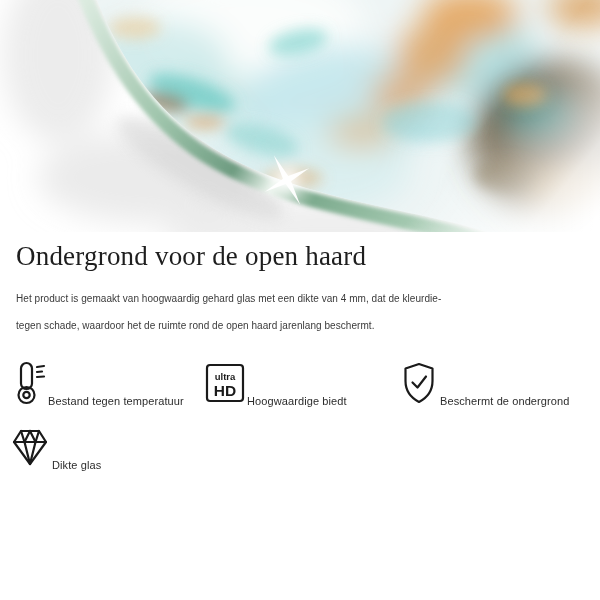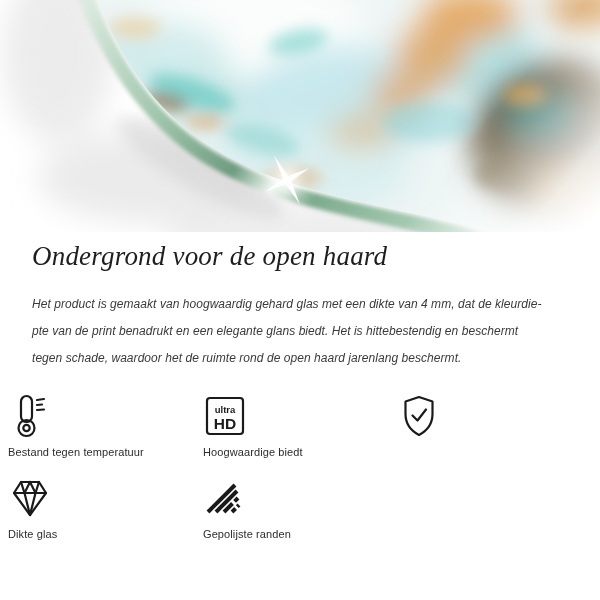--- a/index.html
+++ b/index.html
@@ -20,55 +20,53 @@
     position: relative;
     width: 600px;
     height: 232px;
     background: #ffffff;
     overflow: hidden;
   }
   .hero svg { display: block; }
 
   
   .content {
-    padding: 0 32px;
-    font-style: italic;
+    padding: 0 16px;
   }
   .heading {
     font-family: "Liberation Serif", "DejaVu Serif", serif;
     font-weight: 400;
     font-size: 27px;
     line-height: 35px;
     color: #1e1e1e;
     margin: 7px 0 0 0;
     letter-spacing: 0.2px;
   }
   .paragraph {
-    margin-top: 17px;
-    font-size: 12px;
+    margin-top: 11px;
+    font-size: 10px;
     line-height: 27px;
     color: #3a3a3a;
     letter-spacing: 0.05px;
   }
   .paragraph .pline {
     white-space: nowrap;
   }
 
   
   .features {
     margin: 20px 0 0 8px;
     width: 584px;
     display: grid;
     grid-template-columns: 195px 195px 194px;
     row-gap: 16px;
   }
   .feature {
     display: flex;
-    flex-direction: column;
-    align-items: flex-start;
+    align-items: flex-end;
   }
   .icon-box {
     height: 48px;
     display: flex;
     align-items: center;
     justify-content: center;
   }
   .feature-label {
     margin-top: 6px;
     font-size: 11px;
@@ -178,21 +176,20 @@
     </g>
   </svg>
 </div>
 
 <div class="content">
   <h1 class="heading">
     <span>Ondergrond voor de open haard</span><br>
   </h1>
   <div class="paragraph">
     <div class="pline">Het product is gemaakt van hoogwaardig gehard glas met een dikte van 4 mm, dat de kleurdie-</div>
-    <div class="pline">pte van de print benadrukt en een elegante glans biedt. Het is hittebestendig en beschermt</div>
     <div class="pline">tegen schade, waardoor het de ruimte rond de open haard jarenlang beschermt.</div>
   </div>
 </div>
 
 <div class="features">
 
   <div class="feature">
     <div class="icon-box">
       <svg width="40" height="46" viewBox="0 0 40 46">
         <rect class="ico" x="13" y="3" width="11" height="26" rx="5.5"></rect>
@@ -217,46 +214,34 @@
     <div class="feature-label">Hoogwaardige biedt</div>
   </div>
 
   <div class="feature">
     <div class="icon-box">
       <svg width="42" height="46" viewBox="0 0 42 46">
         <path class="ico" d="M21,4 L34.5,8.5 L34.5,21 C34.5,31 28.5,38 21,42 C13.5,38 7.5,31 7.5,21 L7.5,8.5 Z"></path>
         <path class="ico" d="M14.5,22.5 L19.5,27.5 L28,16.5"></path>
       </svg>
     </div>
+    <div class="feature-label">Beschermt de ondergrond</div>
   </div>
 
   <div class="feature">
     <div class="icon-box">
       <svg width="44" height="42" viewBox="0 0 44 42">
         <path class="ico" stroke-width="2" d="M6,16 L13,5 L31,5 L38,16 L22,38 Z"></path>
         <line class="ico" stroke-width="1.8" x1="6" y1="16" x2="38" y2="16"></line>
         <line class="ico" stroke-width="1.8" x1="13" y1="5" x2="16.5" y2="16"></line>
         <line class="ico" stroke-width="1.8" x1="31" y1="5" x2="27.5" y2="16"></line>
         <line class="ico" stroke-width="1.8" x1="22" y1="5" x2="16.5" y2="16"></line>
         <line class="ico" stroke-width="1.8" x1="22" y1="5" x2="27.5" y2="16"></line>
         <line class="ico" stroke-width="1.8" x1="16.5" y1="16" x2="22" y2="38"></line>
         <line class="ico" stroke-width="1.8" x1="27.5" y1="16" x2="22" y2="38"></line>
       </svg>
     </div>
     <div class="feature-label">Dikte glas</div>
   </div>
 
-  <div class="feature">
-    <div class="icon-box">
-      <svg width="40" height="40" viewBox="0 0 40 40">
-        <g stroke="#1a1a1a" stroke-width="4" stroke-linecap="butt" fill="none">
-          <line x1="5" y1="34" x2="32" y2="7"></line>
-          <line x1="13" y1="34" x2="34" y2="13"></line>
-          <line x1="21" y1="34" x2="35" y2="20" stroke-dasharray="12 3"></line>
-          <line x1="29" y1="34" x2="36" y2="27" stroke-dasharray="5 2.5"></line>
-        </g>
-      </svg>
-    </div>
-    <div class="feature-label">Gepolijste randen</div>
-  </div>
 
 
 </div>
 
 </body></html>

